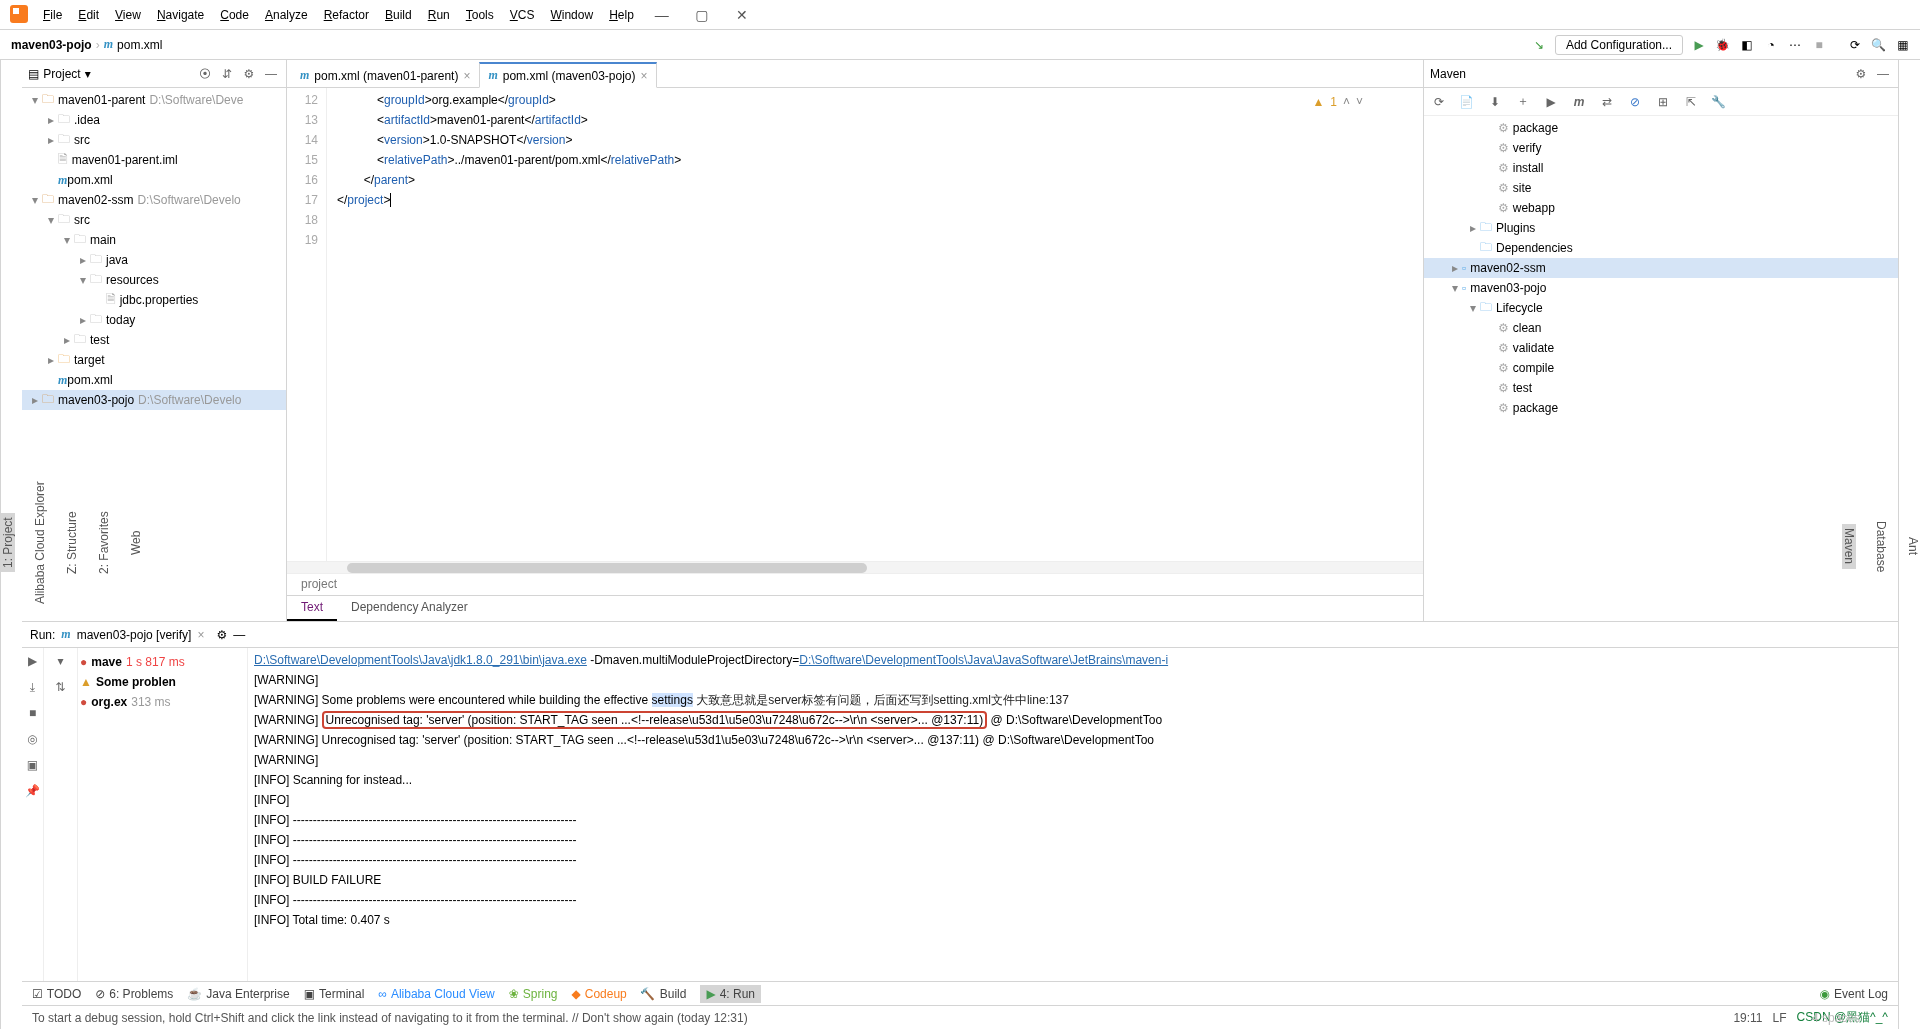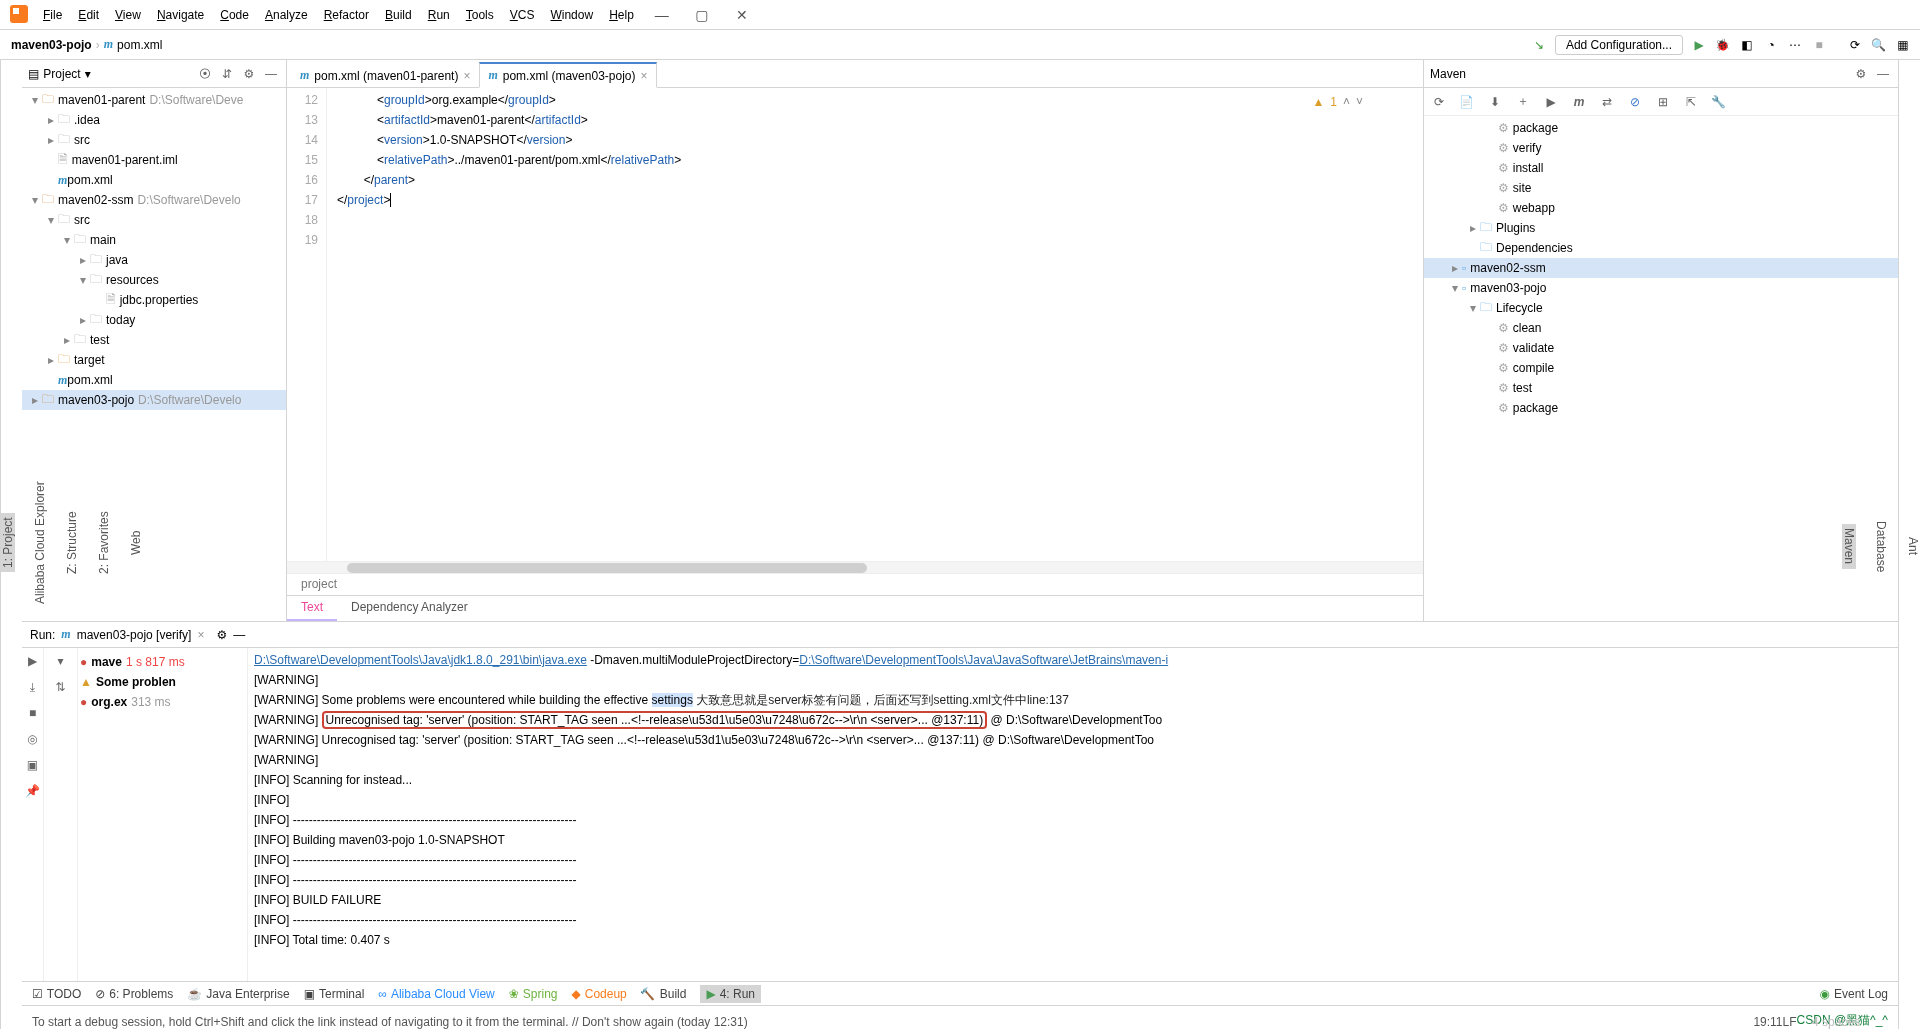--- a/index.html
+++ b/index.html
@@ -48,21 +48,21 @@
 .gutter-nums { width:40px; text-align:right; padding:2px 8px 0 0; color:#aaa; font-family: "JetBrains Mono", Consolas, monospace; font-size:13px; line-height:20px; border-right:1px solid #eee; }
 .code { flex:1; padding:2px 0 0 10px; font-family:"JetBrains Mono", Consolas, monospace; font-size:13px; line-height:20px; overflow:hidden; position:relative; }
 .code .ln { white-space:pre; }
 .tag { color:#1f5fb0; }
 .warn-badge { position:absolute; top:4px; right:60px; display:flex; align-items:center; gap:6px; color:#db9e2b; font-size:12px; }
 .hscroll { height:12px; background:#f4f4f4; border-top:1px solid #eee; position:relative; }
 .hscroll .thumb { position:absolute; left:60px; top:1px; height:10px; width:520px; background:#cfcfcf; border-radius:5px; }
 .crumb-line { height:22px; border-top:1px solid #eee; padding:3px 14px; color:#777; }
 .ed-tabs { display:flex; border-top:1px solid #d4d4d4; height:26px; }
 .ed-tab { padding:4px 14px; cursor:pointer; color:#555; }
-.ed-tab.active { border-bottom:2px solid #c4b5fd; color:#ec4899; }
+.ed-tab.active { border-bottom:2px solid #000000; color:#701a75; }
 .maven-panel { width:475px; border-left:1px solid #d4d4d4; display:flex; flex-direction:column; }
 .maven-tree { flex:1; overflow:auto; padding:2px 0; }
 .mrow { display:flex; align-items:center; height:20px; padding-left:4px; cursor:pointer; }
 .mrow.selected { background:#d5e4f6; }
 .gear { color:#aaa; margin-right:4px; }
 .mfold { color:#62aee8; margin-right:4px; }
 .run-panel { height:360px; border-top:1px solid #d4d4d4; display:flex; flex-direction:column; }
 .run-hdr { height:26px; display:flex; align-items:center; padding:0 8px; gap:6px; border-bottom:1px solid #d4d4d4; }
 .run-hdr .close { color:#999; }
 .run-body { flex:1; display:flex; min-height:0; }
@@ -71,21 +71,21 @@
 .run-tree { width:170px; border-right:1px solid #eee; padding:4px 2px; }
 .rt-row { display:flex; align-items:center; gap:4px; height:20px; font-size:12px; white-space:nowrap; overflow:hidden; }
 .run-console { flex:1; overflow:auto; font-family:"JetBrains Mono",Consolas,monospace; font-size:13px; line-height:20px; padding:2px 6px; white-space:nowrap; }
 .run-console .link { color:#2a6db1; text-decoration:underline; }
 .run-console .hl { background:#cfe3ff; }
 .run-console .boxed { border:2px solid #cc4433; border-radius:4px; padding:0 2px; }
 .run-console .anno { color:#222; }
 .bottom-toolbar { height:24px; border-top:1px solid #d4d4d4; display:flex; align-items:center; gap:14px; padding:0 10px; }
 .bt-item { display:flex; align-items:center; gap:4px; cursor:pointer; color:#444; }
 .bt-item.active { background:#d5d5d5; padding:2px 6px; }
-.status-bar { height:24px; border-top:1px solid #d4d4d4; display:flex; align-items:flex-end; padding:0 10px; gap:0; color:#555; }
+.status-bar { height:24px; border-top:1px solid #d4d4d4; display:flex; align-items:center; padding:0 10px; gap:10px; color:#555; }
 .status-bar .spacer { flex:1; }
 .play { color:#499c54; }
 .stop-btn { color:#aaa; }
 svg { display:block; }
 </style>
 </head>
 <body>
 
 <div class="menubar">
   <span class="logo">
@@ -426,21 +426,20 @@
         <div class="run-console" id="console">
             <div><span class="link">D:\Software\DevelopmentTools\Java\jdk1.8.0_291\bin\java.exe</span> -Dmaven.multiModuleProjectDirectory=<span class="link">D:\Software\DevelopmentTools\Java\JavaSoftware\JetBrains\maven-i</span></div>
             <div>[WARNING] </div>
             <div>[WARNING] Some problems were encountered while building the effective <span class="hl">settings</span> <span class="anno">大致意思就是server标签有问题，后面还写到setting.xml文件中line:137</span></div>
             <div>[WARNING] <span class="boxed">Unrecognised tag: 'server' (position: START_TAG seen ...&lt;!--release\u53d1\u5e03\u7248\u672c--&gt;\r\n  &lt;server&gt;... @137:11)</span> @ D:\Software\DevelopmentToo</div>
             <div>[WARNING] Unrecognised tag: 'server' (position: START_TAG seen ...&lt;!--release\u53d1\u5e03\u7248\u672c--&gt;\r\n  &lt;server&gt;... @137:11)  @ D:\Software\DevelopmentToo</div>
             <div>[WARNING] </div>
             <div>[INFO] Scanning for instead...</div>
             <div>[INFO] </div>
             <div>[INFO] -----------------------------------------------------------------------</div>
-            <div>[INFO] Building maven03-pojo 1.0-SNAPSHOT</div>
             <div>[INFO] -----------------------------------------------------------------------</div>
             <div>[INFO] -----------------------------------------------------------------------</div>
             <div>[INFO] BUILD FAILURE</div>
             <div>[INFO] -----------------------------------------------------------------------</div>
             <div>[INFO] Total time: 0.407 s</div>
           </div>
       </div>
     </div>
 
     <div class="bottom-toolbar">

